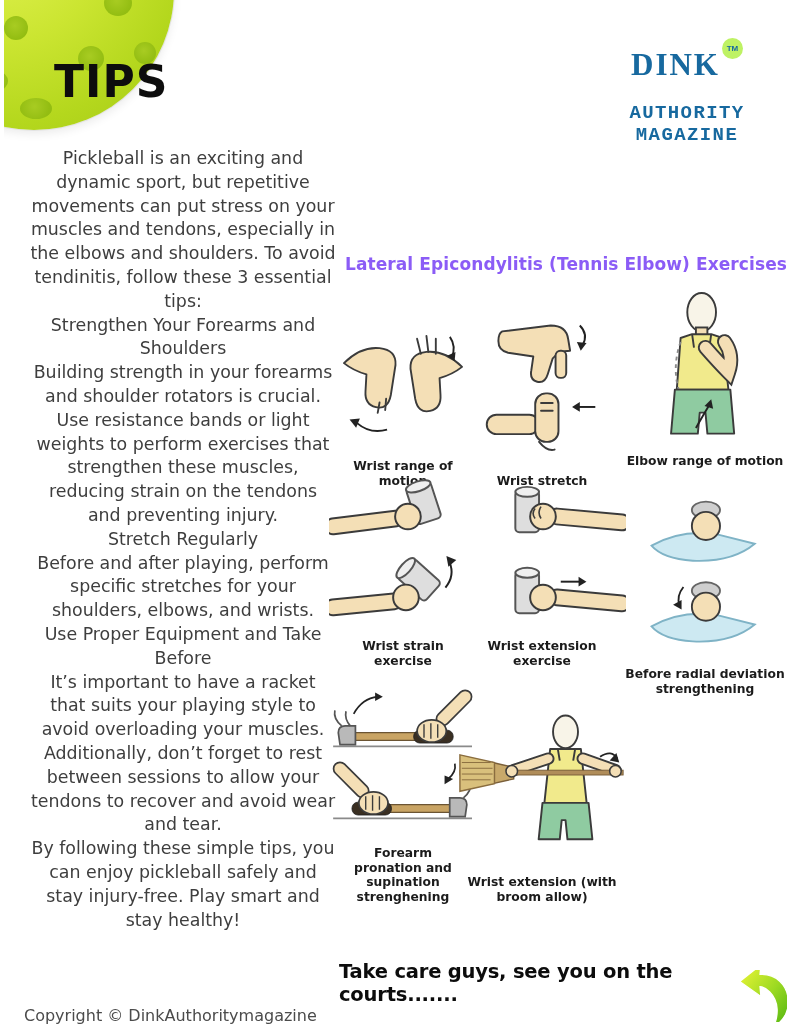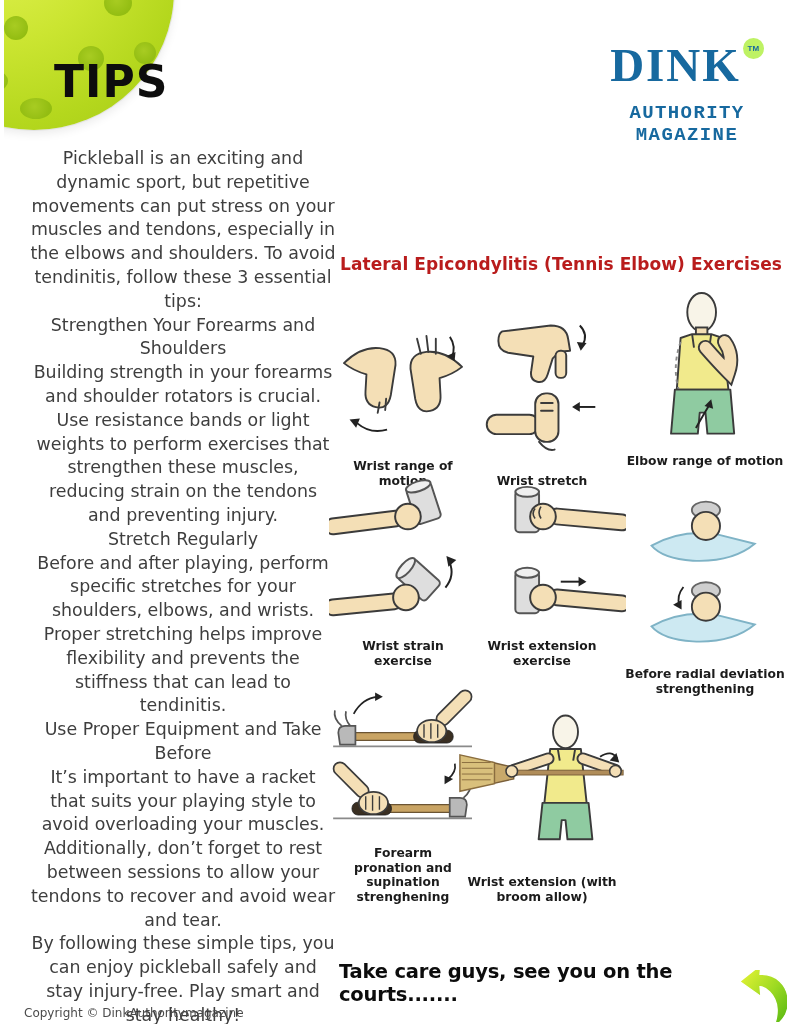--- a/index.html
+++ b/index.html
@@ -17,44 +17,44 @@
   .hole.h4{left:126px;top:248px;width:32px;height:21px;}
   .hole.h5{left:240px;top:192px;width:22px;height:22px;}
   .hole.h6{left:96px;top:222px;width:18px;height:18px;}
   .gloss{position:absolute;left:238px;top:206px;width:26px;height:44px;border:3px solid rgba(255,255,255,0.75);
          border-color:transparent rgba(255,255,255,0.8) transparent transparent;border-radius:50%;transform:rotate(14deg);}
 
   .tips-title{position:absolute;left:50px;top:56px;font-size:44px;font-weight:800;letter-spacing:1px;color:#0d0d0d;}
 
   
   .logo{position:absolute;left:592px;top:40px;width:182px;text-align:center;color:#17699f;}
-  .logo .dink{font-family:"Liberation Serif","DejaVu Serif",serif;font-weight:700;font-size:47px;line-height:50px;letter-spacing:2px;}
+  .logo .dink{font-family:"Liberation Serif","DejaVu Serif",serif;font-weight:700;font-size:31px;line-height:50px;letter-spacing:2px;}
   .logo .tm{display:inline-block;width:21px;height:21px;border-radius:50%;background:#bef264;color:#17699f;
             font-family:"Liberation Sans",sans-serif;font-size:8px;font-weight:700;line-height:21px;text-align:center;
             vertical-align:top;margin:-2px 0 0 2px;letter-spacing:0;}
   .logo .subtitle{font-family:Liberation Mono, monospace;font-weight:700;font-size:19px;letter-spacing:1.4px;margin-top:12px;}
 
   
   .intro{position:absolute;left:26px;top:147px;width:306px;text-align:center;color:#3e3e3e;
          font-size:17.4px;line-height:23.8px;}
   .intro p{margin:0;}
 
   
   .diagram{position:absolute;left:336px;top:254px;width:452px;}
-  .diagram-title{font-size:17px;font-weight:700;color:#b91c1c;margin:0 0 14px 0;letter-spacing:0.1px;}
+  .diagram-title{text-align:center;font-size:17px;font-weight:700;color:#8b5cf6;margin:0 0 14px 0;letter-spacing:0.1px;}
   .grid{display:grid;grid-template-columns:126px 152px 174px;}
   .cell{display:flex;flex-direction:column;align-items:center;justify-content:flex-end;}
   .r1{height:200px;} .r2{height:180px;} .r3{height:208px;}
   .cell svg{flex:0 0 auto;}
   .ex-label{font-size:12.3px;font-weight:700;color:#1b1b1b;text-align:center;line-height:14.5px;margin-top:4px;}
 
   
   .footer-msg{position:absolute;left:335px;top:960px;width:402px;font-size:19.5px;font-weight:800;color:#0c0c0c;letter-spacing:-0.2px;}
   .green-arrow{position:absolute;left:732px;top:970px;}
-  .copyright{position:absolute;left:20px;top:1006px;font-size:12px;color:#4b4b4b;}
+  .copyright{position:absolute;left:20px;top:1006px;font-size:16px;color:#4b4b4b;}
 </style>
 </head>
 <body>
 
 <div class="page">
 
   <div class="ball">
     <div class="hole h1"></div>
     <div class="hole h2"></div>
     <div class="hole h3"></div>
@@ -73,21 +73,20 @@
     <div class="subtitle">AUTHORITY MAGAZINE</div>
   </div>
 
   <div class="intro">
     <p>Pickleball is an exciting and dynamic sport, but repetitive movements can put stress on your muscles and tendons, especially in the elbows and shoulders. To avoid tendinitis, follow these 3 essential tips:</p>
     <p>Strengthen Your Forearms and Shoulders</p>
     <p>Building strength in your forearms and shoulder rotators is crucial.</p>
     <p>Use resistance bands or light weights to perform exercises that strengthen these muscles, reducing strain on the tendons and preventing injury.</p>
     <p>Stretch Regularly</p>
     <p>Before and after playing, perform specific stretches for your shoulders, elbows, and wrists.</p>
-    <p>Proper stretching helps improve flexibility and prevents the stiffness that can lead to tendinitis.</p>
     <p>Use Proper Equipment and Take Before</p>
     <p>It’s important to have a racket that suits your playing style to avoid overloading your muscles.</p>
     <p>Additionally, don’t forget to rest between sessions to allow your tendons to recover and avoid wear and tear.</p>
     <p>By following these simple tips, you can enjoy pickleball safely and stay injury-free. Play smart and stay healthy!</p>
   </div>
 
   <div class="diagram">
     <div class="diagram-title">Lateral Epicondylitis (Tennis Elbow) Exercises</div>
     <div class="grid">
 

